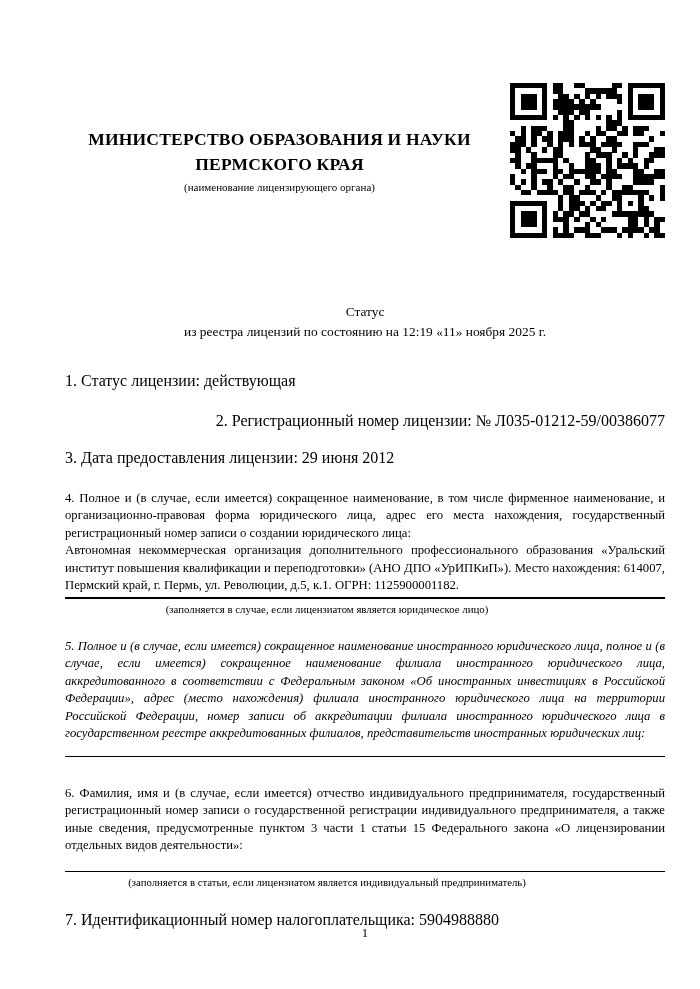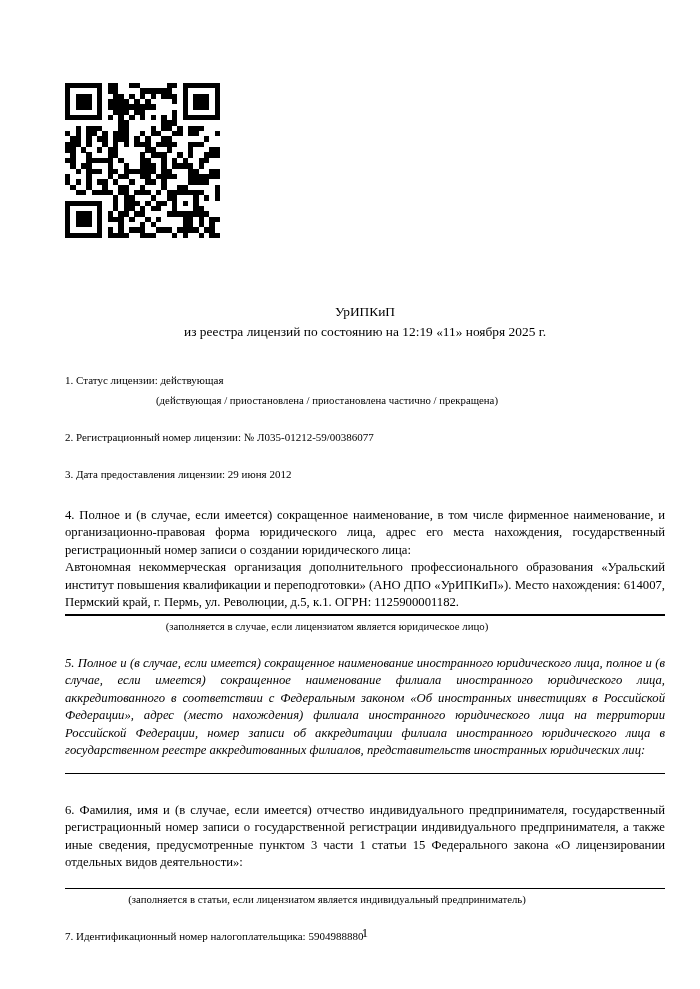--- a/index.html
+++ b/index.html
@@ -16,33 +16,33 @@
   .header-row { display:flex; align-items:center; margin-top:83px; height:155px; }
   .ministry { flex:1; text-align:center; padding-right:16px; }
   .ministry-line { font-weight:bold; font-size:17.5px; line-height:25px; letter-spacing:0.2px; }
   .ministry-note { font-size:11px; line-height:14px; margin-top:3px; }
 
   .qr-box { width:155px; height:155px; flex:0 0 155px; }
   .qr-box svg { display:block; width:155px; height:155px; }
 
   .doc-title { text-align:center; margin-top:64px; font-size:13.4px; line-height:19.5px; }
 
-  .field { font-size:11px; line-height:17.5px; }
+  .field { font-size:16px; line-height:17.5px; }
   .para  { font-size:12.7px; line-height:17.5px; text-align:justify; }
 
   .m-status { margin-top:31px; }
   .note {
     font-size:10.8px; line-height:13px;
     text-align:center;
     padding-right:76px;
     box-sizing:border-box;
   }
   .note-status { margin-top:4px; }
 
-  .m-reg   { margin-top:22px; }
+  .m-reg   { margin-top:22px;text-align:right; }
   .m-date  { margin-top:20px; }
   .m-sec4  { margin-top:23px; }
 
   .rule  { border-top:2px solid #000; height:0; }
   .rule-thin { border-top:1.6px solid #000; height:0; }
   .rule-sec4 { margin-top:2px; }
   .note-after-rule { margin-top:4px; }
 
   .m-sec5      { margin-top:22px;font-style:italic; }
   .rule-sec5   { margin-top:13px; }
@@ -55,20 +55,25 @@
     text-align:center; font-size:12.7px;
   }
 </style>
 </head>
 <body>
 
 <div class="page">
   <div class="content">
 
     <div class="header-row">
+      <div class="ministry">
+        <div class="ministry-line">МИНИСТЕРСТВО ОБРАЗОВАНИЯ И НАУКИ</div>
+        <div class="ministry-line">ПЕРМСКОГО КРАЯ</div>
+        <div class="ministry-note">(наименование лицензирующего органа)</div>
+      </div>
       <div class="qr-box" id="qr">
           <svg viewBox="0 0 155 155" shape-rendering="crispEdges">
             <rect width="155" height="155" fill="#ffffff"></rect>
             <rect x="0.00" y="0.00" width="5.39" height="5.39" fill="#000000"></rect>
             <rect x="5.34" y="0.00" width="5.39" height="5.39" fill="#000000"></rect>
             <rect x="10.69" y="0.00" width="5.39" height="5.39" fill="#000000"></rect>
             <rect x="16.03" y="0.00" width="5.39" height="5.39" fill="#000000"></rect>
             <rect x="21.38" y="0.00" width="5.39" height="5.39" fill="#000000"></rect>
             <rect x="26.72" y="0.00" width="5.39" height="5.39" fill="#000000"></rect>
             <rect x="32.07" y="0.00" width="5.39" height="5.39" fill="#000000"></rect>
@@ -495,29 +500,28 @@
             <rect x="106.90" y="149.66" width="5.39" height="5.39" fill="#000000"></rect>
             <rect x="117.59" y="149.66" width="5.39" height="5.39" fill="#000000"></rect>
             <rect x="133.62" y="149.66" width="5.39" height="5.39" fill="#000000"></rect>
             <rect x="144.31" y="149.66" width="5.39" height="5.39" fill="#000000"></rect>
             <rect x="149.66" y="149.66" width="5.39" height="5.39" fill="#000000"></rect>
           </svg>
         </div>
     </div>
 
     <div class="doc-title">
-      <div>УрИПКиП</div>
+      <div>Статус</div>
       <div>из реестра лицензий по состоянию на 12:19 «11» ноября 2025 г.</div>
     </div>
 
     <div class="field m-status">
       <span>1. Статус лицензии:</span>
       <span>действующая</span>
     </div>
-    <div class="note note-status">(действующая / приостановлена / приостановлена частично / прекращена)</div>
 
     <div class="field m-reg">
       <span>2. Регистрационный номер лицензии:</span>
       <span>№ Л035-01212-59/00386077</span>
     </div>
 
     <div class="field m-date">
       <span>3. Дата предоставления лицензии:</span>
       <span>29 июня 2012</span>
     </div>

